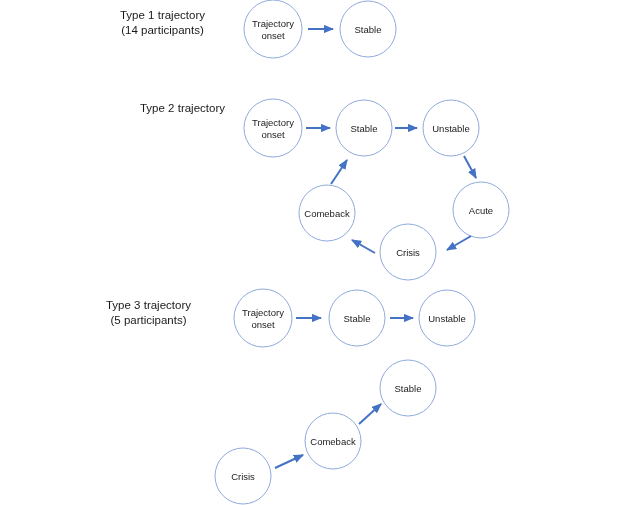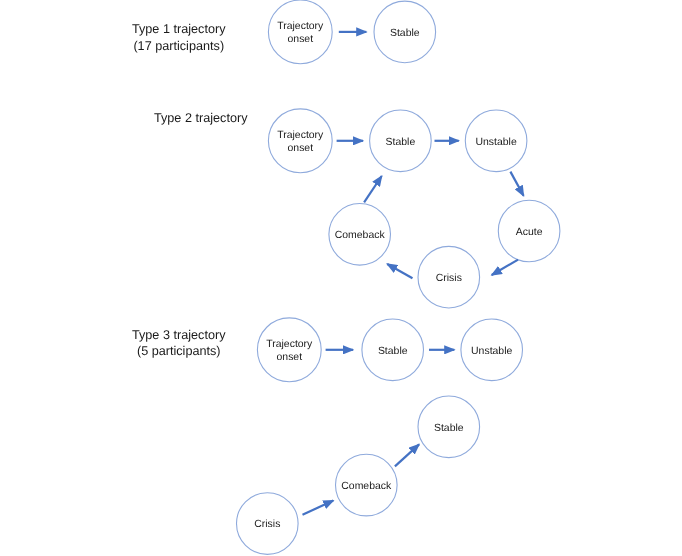--- a/index.html
+++ b/index.html
@@ -44,30 +44,30 @@
   }
   .edge-line {
     stroke: #4472c4;
     stroke-width: 2;
     fill: none;
   }
 </style>
 </head>
 <body>
 
-<div class="row-label" style="left:100px; top:8px; width:125px;margin-top:12px;">
+<div class="row-label" style="left:100px; top:8px; width:125px;">
   <div>Type 1 trajectory</div>
-  <div>(17 participants)</div>
+  <div>(14 participants)</div>
 </div>
 
 <div class="row-label" style="left:100px; top:101px; width:125px;text-align:right;">
   <div>Type 2 trajectory</div>
 </div>
 
-<div class="row-label" style="left:100px; top:298px; width:125px;">
+<div class="row-label" style="left:86px; top:298px; width:125px;">
   <div>Type 3 trajectory</div>
   <div>(5 participants)</div>
 </div>
 
 <div class="row-label" style="left:100px; top:405px; width:125px;">
 </div>
 
 <svg id="diagram-canvas" viewBox="0 0 620 505" xmlns="http://www.w3.org/2000/svg">
 
   <defs>

